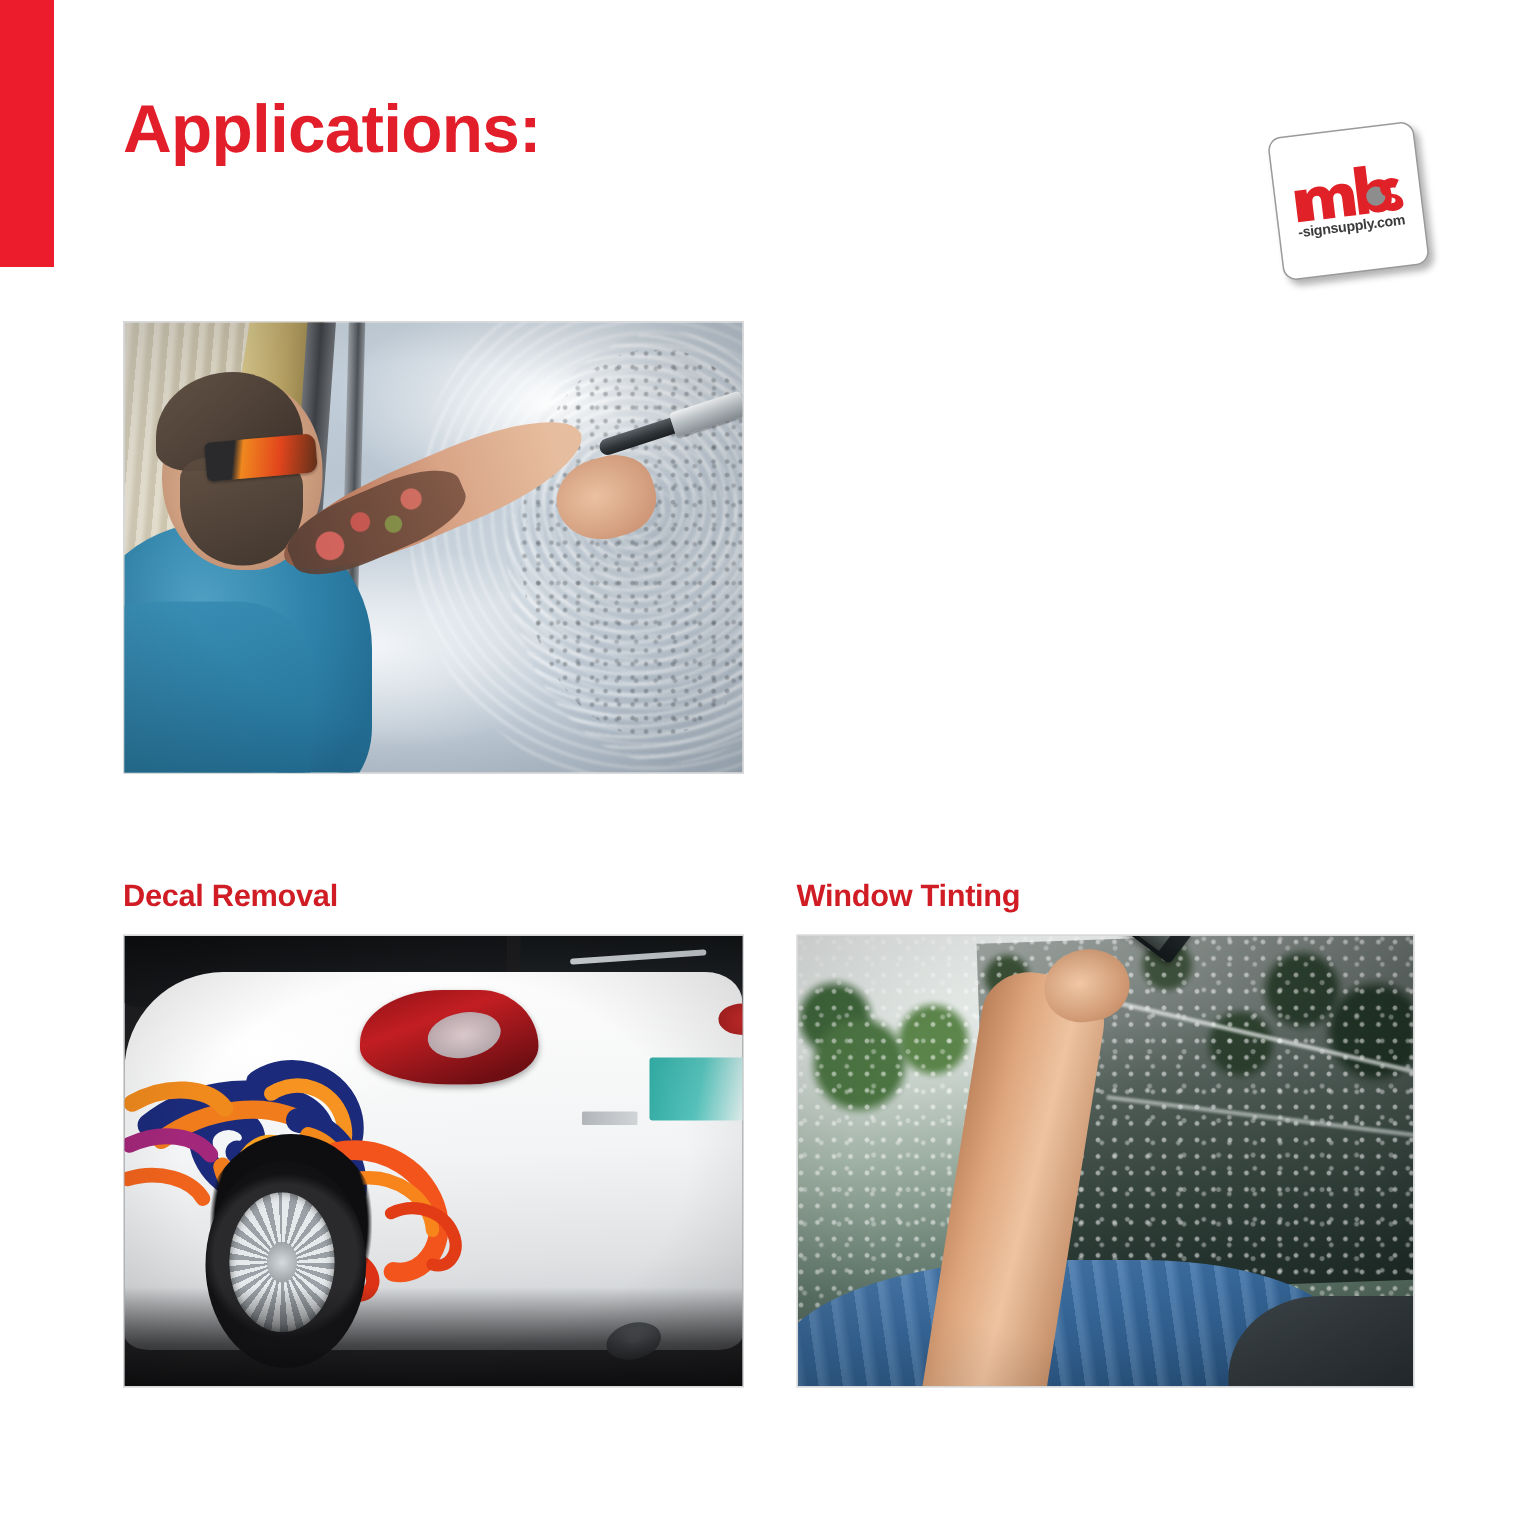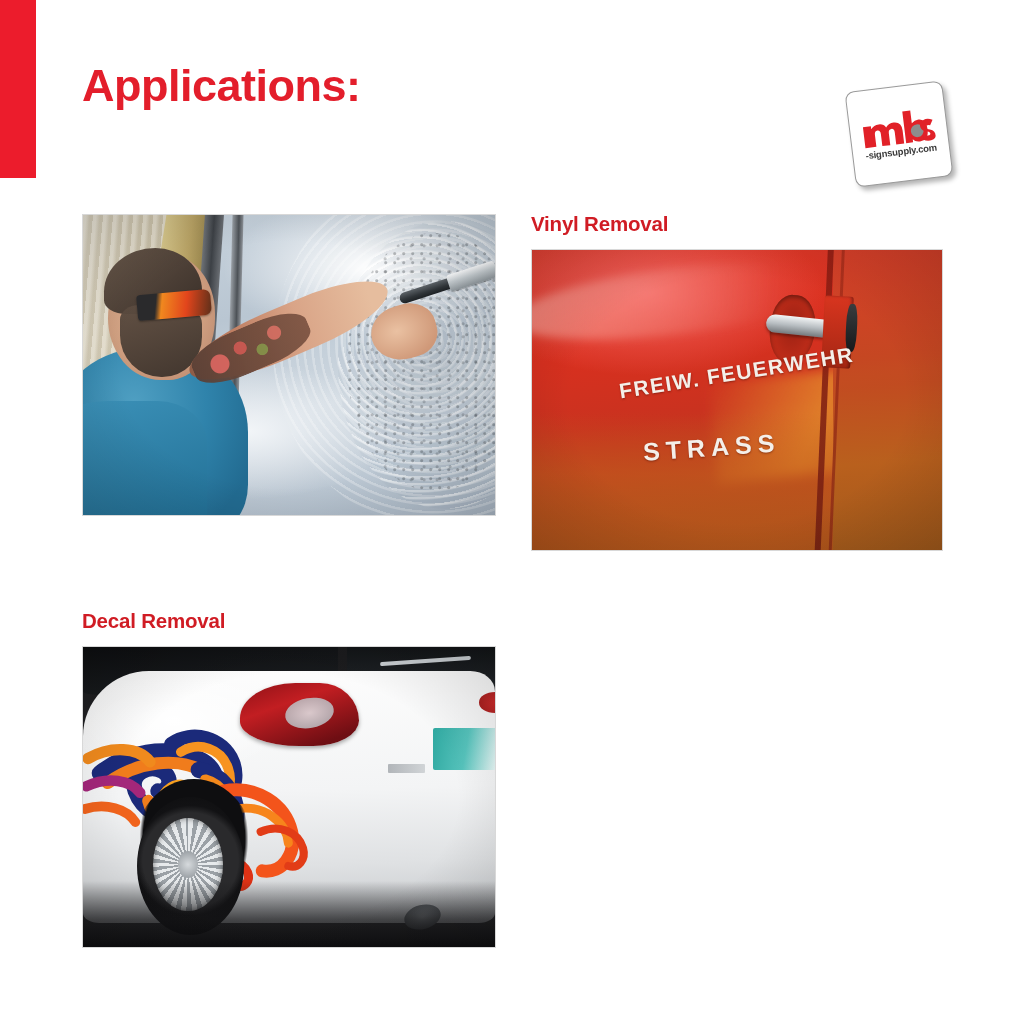--- a/index.html
+++ b/index.html
@@ -47,21 +47,21 @@
     letter-spacing:-0.2px;white-space:nowrap;
   }
 
   
   .grid{
     position:absolute;left:82px;top:214px;width:861px;height:730px;
   }
   .cell{position:absolute;width:414px;}
   .cell.c0{left:0;top:0;}
   .cell.c1{left:449px;top:0;}
-  .cell.c2{left:0;top:374px;margin-top:23px;}
+  .cell.c2{left:0;top:374px;}
   .cell.c3{left:449px;top:374px;}
   .cell-title{
     margin:0 0 14px 0;color:#d01c24;
     font-size:20.5px;font-weight:bold;letter-spacing:-0.2px;line-height:1;
   }
   .photo{
     position:relative;width:414px;height:302px;overflow:hidden;
     border:1px solid #d8d8d8;box-sizing:border-box;
     background:#dfe3e8;
   }
@@ -513,39 +513,20 @@
         <div class="p1-tattoo"></div>
         <div class="p1-hand"></div>
         <div class="p1-scraper">
           <div class="handle"></div>
           <div class="blade"></div>
         </div>
         <div class="photo-vignette"></div>
       </div>
     </div>
 
-    <div class="cell c1">
-      <h2 class="cell-title">Vinyl Removal</h2>
-      <div class="photo sq">
-        <div class="ph-layer p2-body"></div>
-        <div class="p2-sheen"></div>
-        <div class="p2-goldband"></div>
-        <div class="p2-lower"></div>
-        <div class="p2-door-panel"></div>
-        <div class="p2-seam"></div>
-        <div class="p2-seam2"></div>
-        <div class="p2-handle-recess"></div>
-        <div class="p2-handle"></div>
-        <div class="p2-hinge"></div>
-        <div class="p2-hinge-pin"></div>
-        <div class="p2-txt1">FREIW. FEUERWEHR</div>
-        <div class="p2-txt2">STRASS</div>
-        <div class="photo-vignette"></div>
-      </div>
-    </div>
 
     <div class="cell c2">
       <h2 class="cell-title">Decal Removal</h2>
       <div class="photo">
         <div class="ph-layer p3-bg"></div>
         <div class="p3-glass"></div>
         <div class="p3-rearglass"></div>
         <div class="p3-wiper"></div>
         <div class="p3-bodywhite"></div>
         <div class="p3-taillight"></div>
@@ -578,15 +559,34 @@
         <div class="p3-wheelarch"></div>
         <div class="p3-tire"></div>
         <div class="p3-rim"></div>
         <div class="p3-rimhub"></div>
         <div class="p3-exhaust"></div>
         <div class="p3-shadow-low"></div>
         <div class="photo-vignette"></div>
       </div>
     </div>
 
+    <div class="cell c3">
+      <h2 class="cell-title">Window Tinting</h2>
+      <div class="photo sq">
+        <div class="ph-layer p4-sky"></div>
+        <div class="p4-foliage"></div>
+        <div class="p4-darkglass"></div>
+        <div class="p4-wet"></div>
+        <div class="p4-filmline"></div>
+        <div class="p4-filmline2"></div>
+        <div class="p4-pillar"></div>
+        <div class="p4-pillar2"></div>
+        <div class="p4-towel"></div>
+        <div class="p4-towel-folds"></div>
+        <div class="p4-shirt"></div>
+        <div class="p4-arm"></div>
+        <div class="p4-fist"></div>
+        <div class="photo-vignette"></div>
+      </div>
+    </div>
 
   </div>
 </div>
 
 </body></html>

